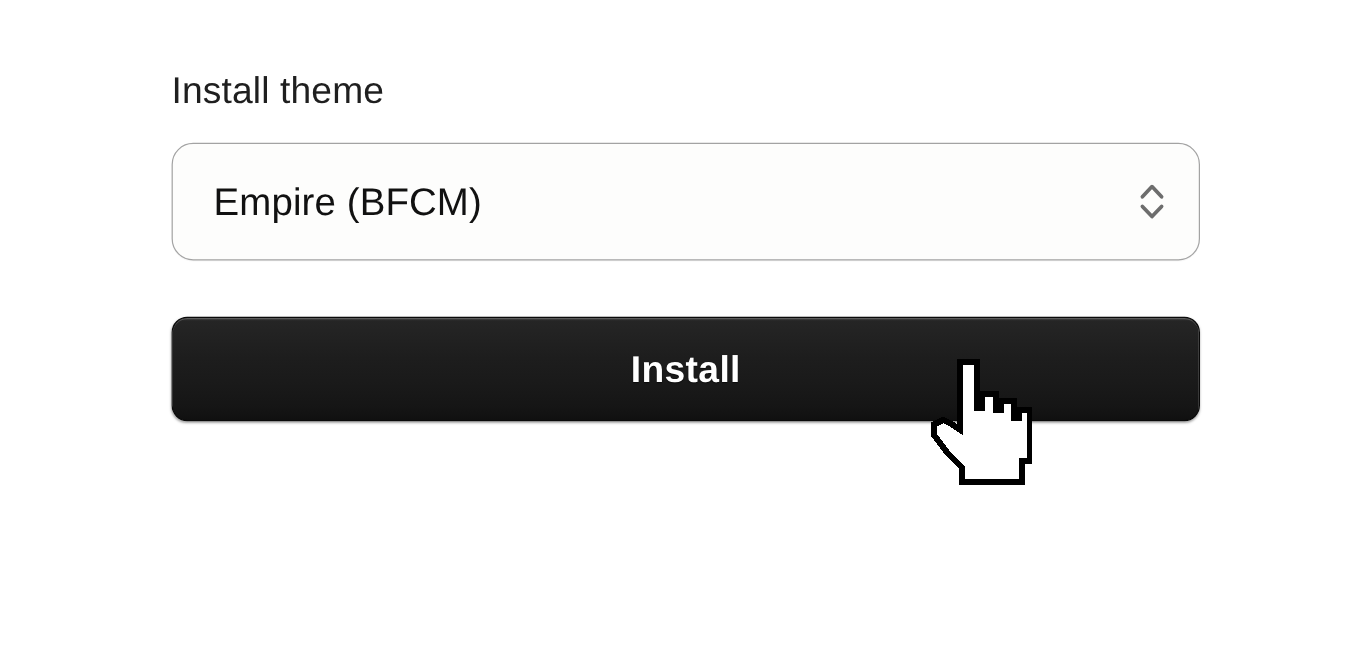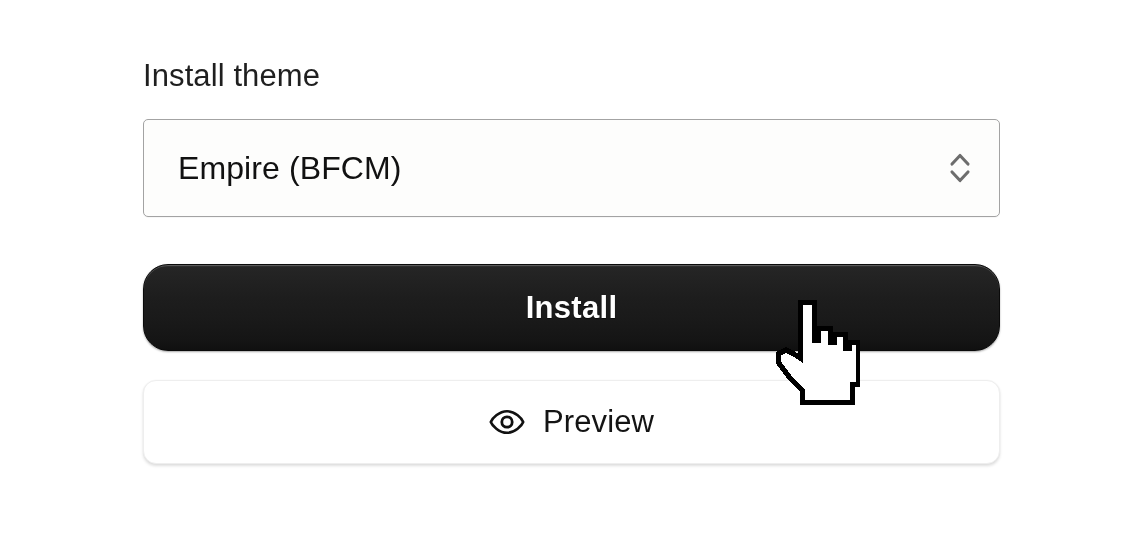--- a/index.html
+++ b/index.html
@@ -37,21 +37,21 @@
   
   .theme-select {
     position: absolute;
     left: 143px;
     top: 119px;
     width: 857px;
     height: 98px;
     box-sizing: border-box;
     background: #fdfdfc;
     border: 1.6px solid #a3a3a3;
-    border-radius: 5px;
+    border-radius: 18px;
     display: flex;
     align-items: center;
     padding: 0 26px 0 34px;
     box-shadow: 0 1px 0 rgba(0,0,0,0.03);
   }
   .theme-select .value {
     flex: 1 1 auto;
     font-size: 32px;
     line-height: 40px;
     color: #111111;
@@ -67,21 +67,21 @@
   }
 
   
   .install-button {
     position: absolute;
     left: 143px;
     top: 264px;
     width: 857px;
     height: 87px;
     box-sizing: border-box;
-    border-radius: 25px;
+    border-radius: 13px;
     border: 1px solid #0a0a0a;
     background:
       linear-gradient(180deg,
         #3a3a3a 0%,
         #252525 3%,
         #1d1d1d 40%,
         #1a1a1a 62%,
         #151515 88%,
         #101010 100%);
     box-shadow:
@@ -156,29 +156,20 @@
         <path d="M5 17 L13 8.5 L21 17" fill="none" stroke="#6d6d6d" stroke-width="3.1" stroke-linecap="round" stroke-linejoin="round"></path>
         <path d="M5 25 L13 33.5 L21 25" fill="none" stroke="#6d6d6d" stroke-width="3.1" stroke-linecap="round" stroke-linejoin="round"></path>
       </svg>
     </span>
   </div>
 
   <div class="install-button">
     <span class="label">Install</span>
   </div>
 
-  <div class="preview-button">
-    <span class="eye">
-      <svg viewBox="0 0 36 26" width="36" height="26" aria-hidden="true">
-        <path d="M18 2.2 C26 2.2 33 9.6 34.2 13 C33 16.4 26 23.8 18 23.8 C10 23.8 3 16.4 1.8 13 C3 9.6 10 2.2 18 2.2 Z" fill="none" stroke="#111111" stroke-width="2.6" stroke-linejoin="round"></path>
-        <circle cx="18" cy="13" r="5.2" fill="none" stroke="#111111" stroke-width="2.8"></circle>
-      </svg>
-    </span>
-    <span class="label">Preview</span>
-  </div>
 
   <div class="pointer-cursor">
     <svg viewBox="0 0 88 108" width="88" height="108" aria-hidden="true" shape-rendering="crispEdges">
       <path d="M28 4
                L42 4
                L42 42
                L46 42
                L46 30
                L58 30
                L58 44

